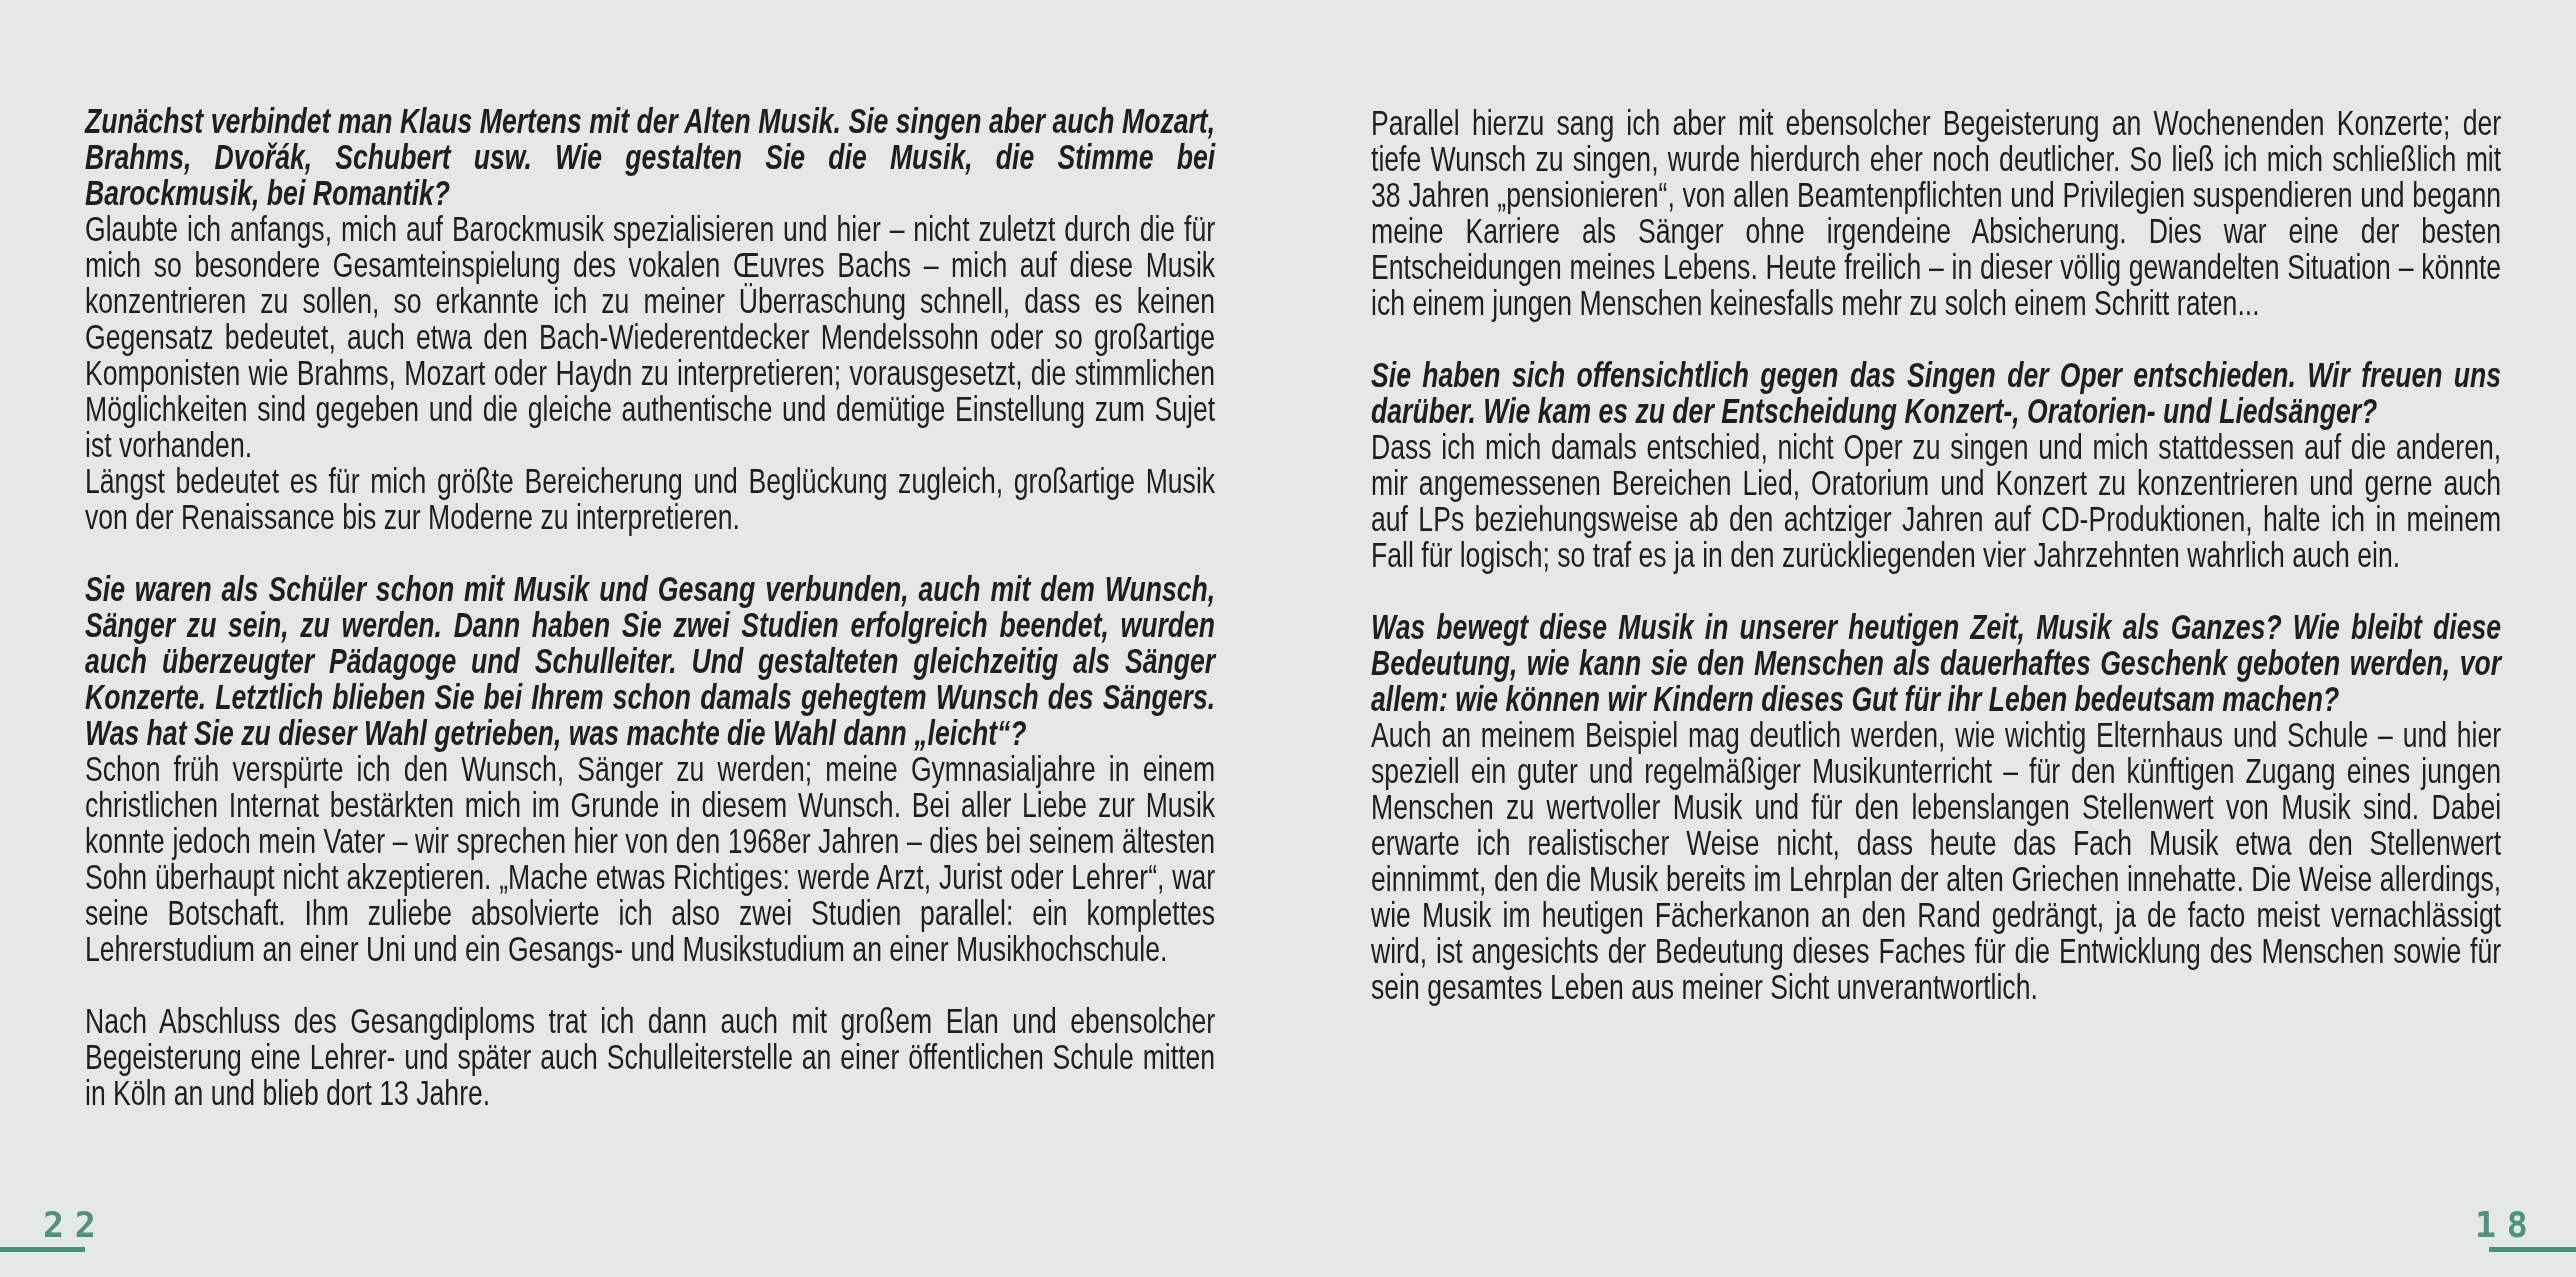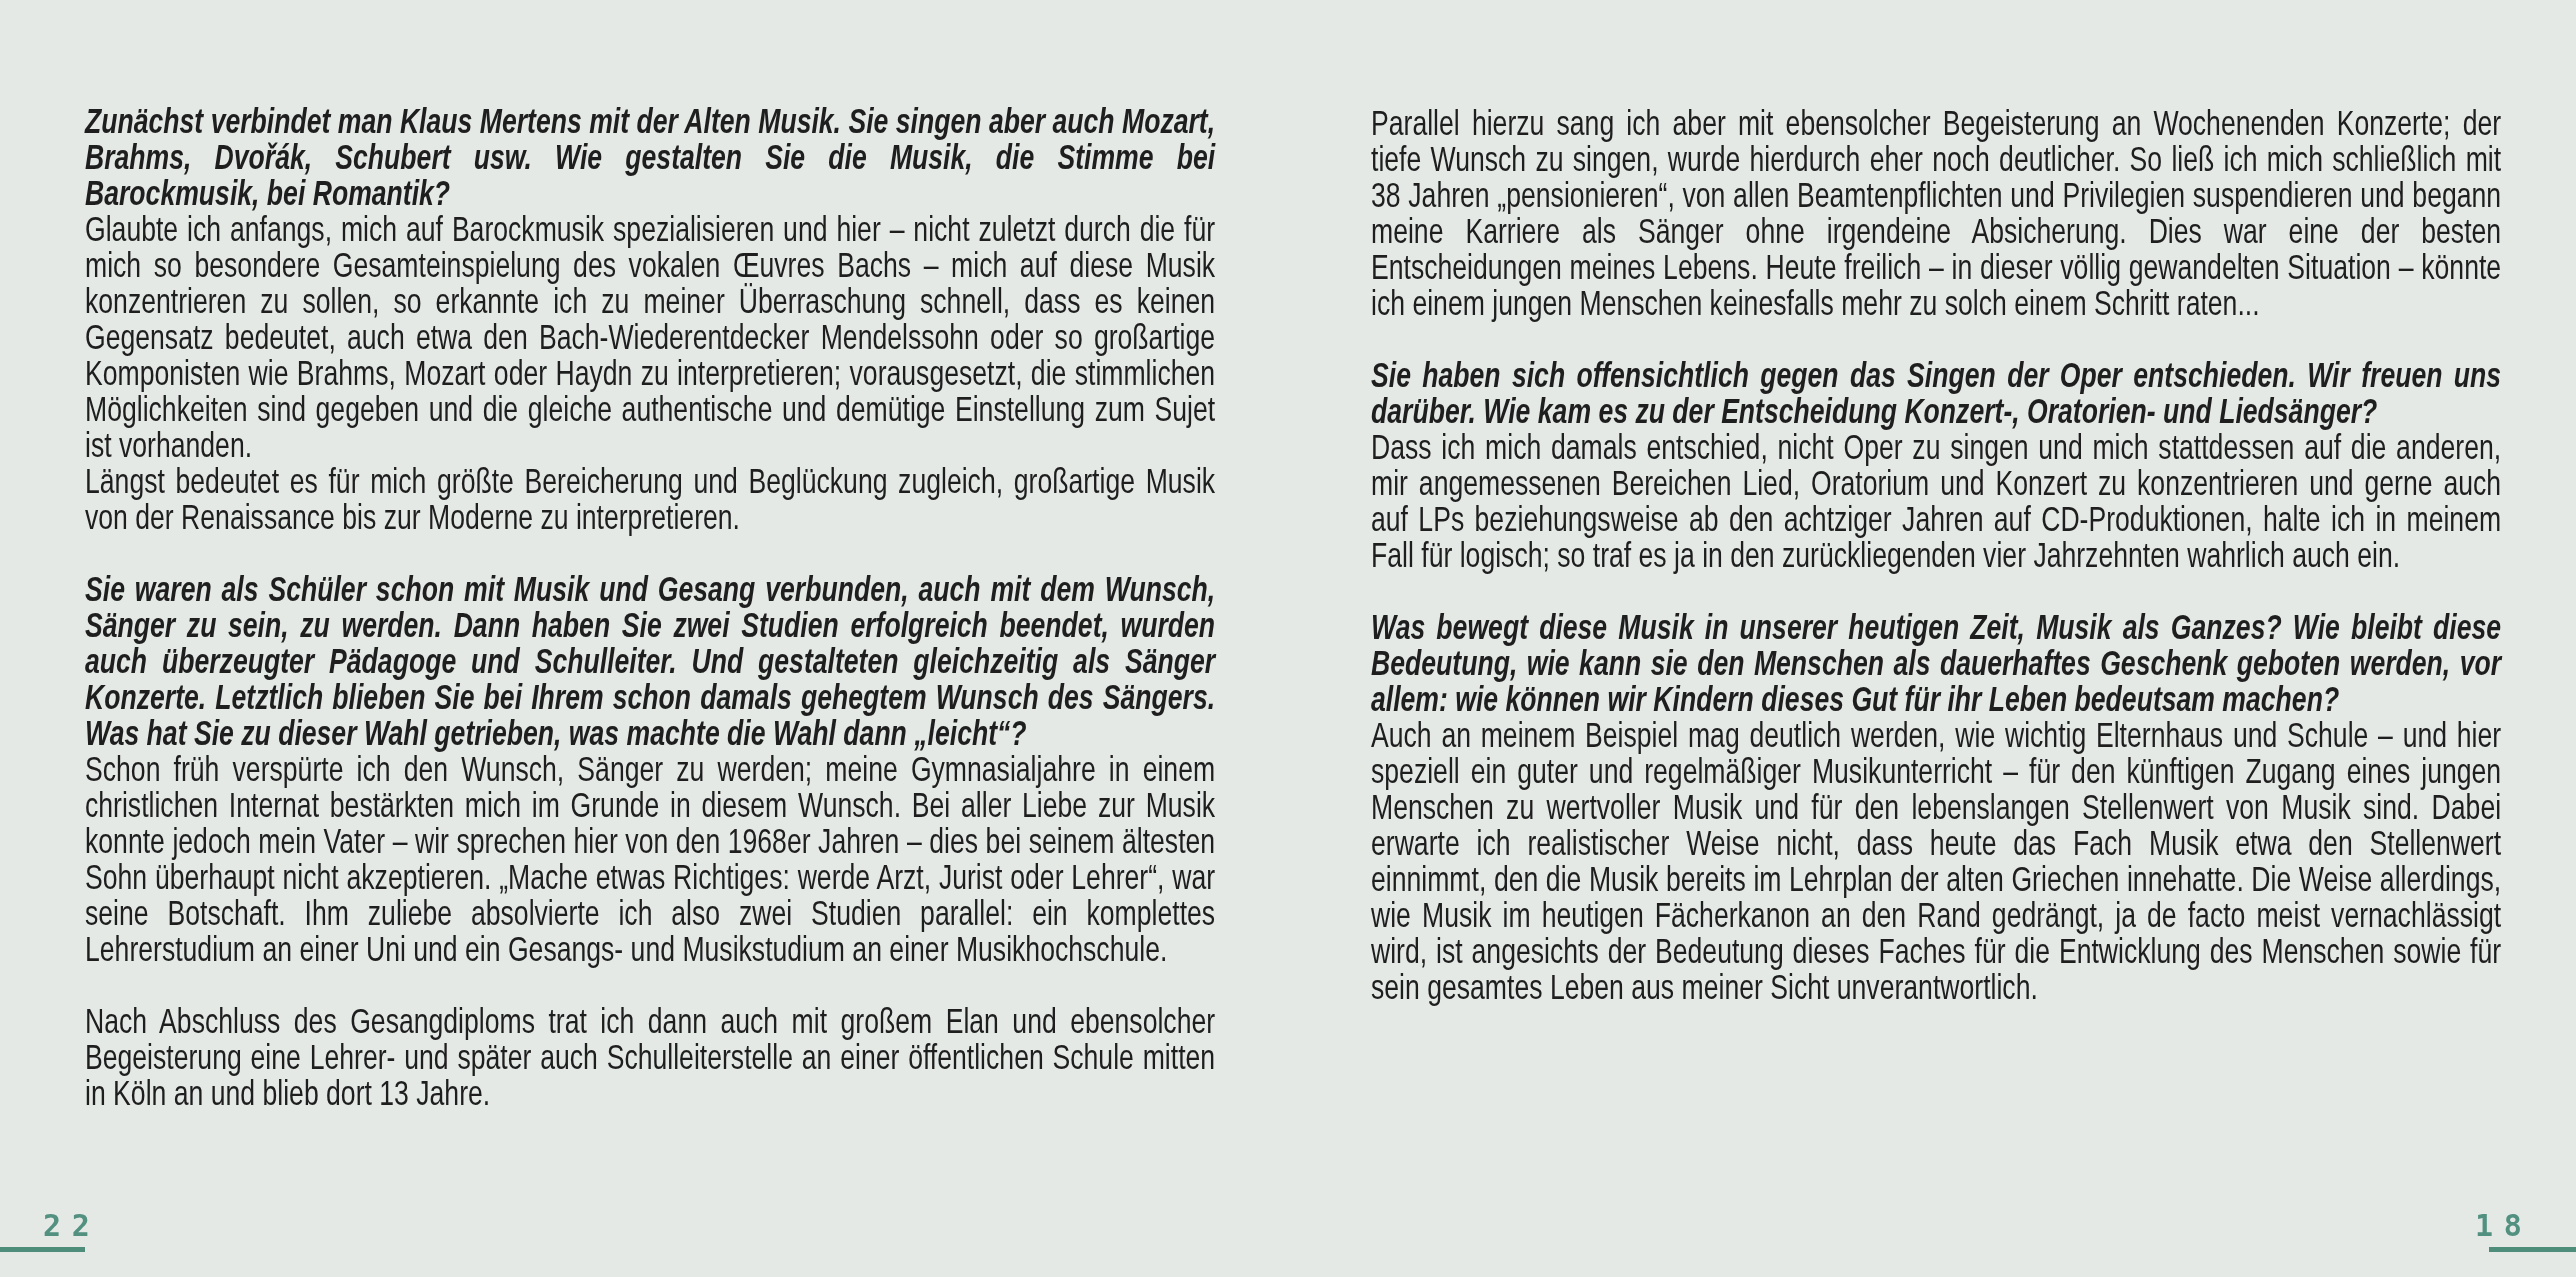--- a/index.html
+++ b/index.html
@@ -38,21 +38,21 @@
   .para.question {
     font-weight: bold;
     font-style: italic;
   }
   .para.gap { margin-top: 36px; }
 
   .pagenum {
     position: absolute;
     top: 1205px;
     font-family: "DejaVu Sans Mono", monospace;
-    font-size: 30px;
+    font-size: 35px;
     line-height: 41px;
     font-weight: bold;
     color: #529080;
     letter-spacing: 10.8px;
   }
   .pagenum-left  { left: 43px; }
   .pagenum-right { left: 2475px; }
   .pagerule {
     position: absolute;
     top: 1247px;

